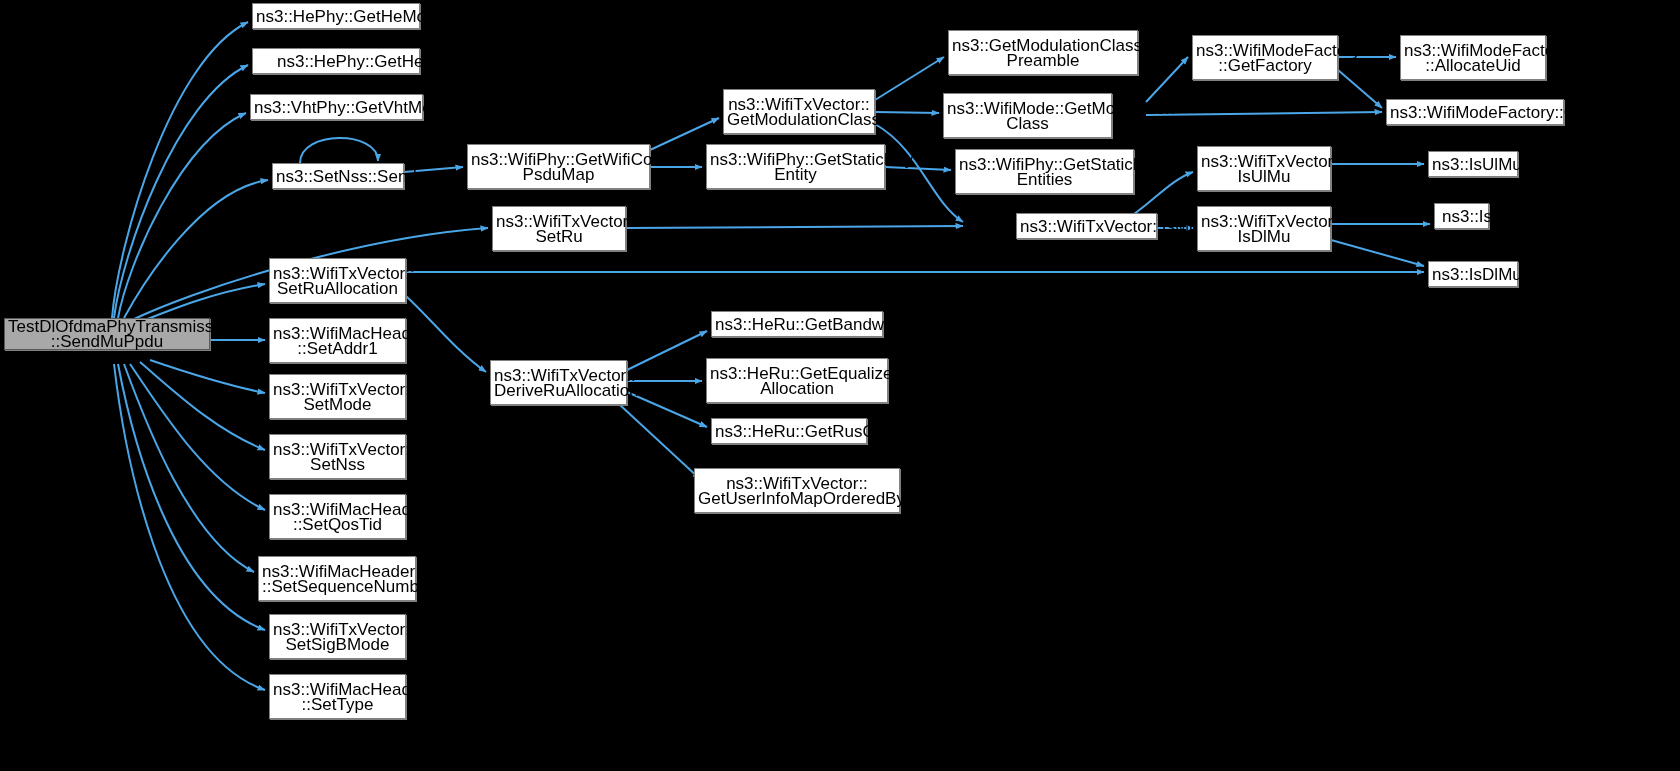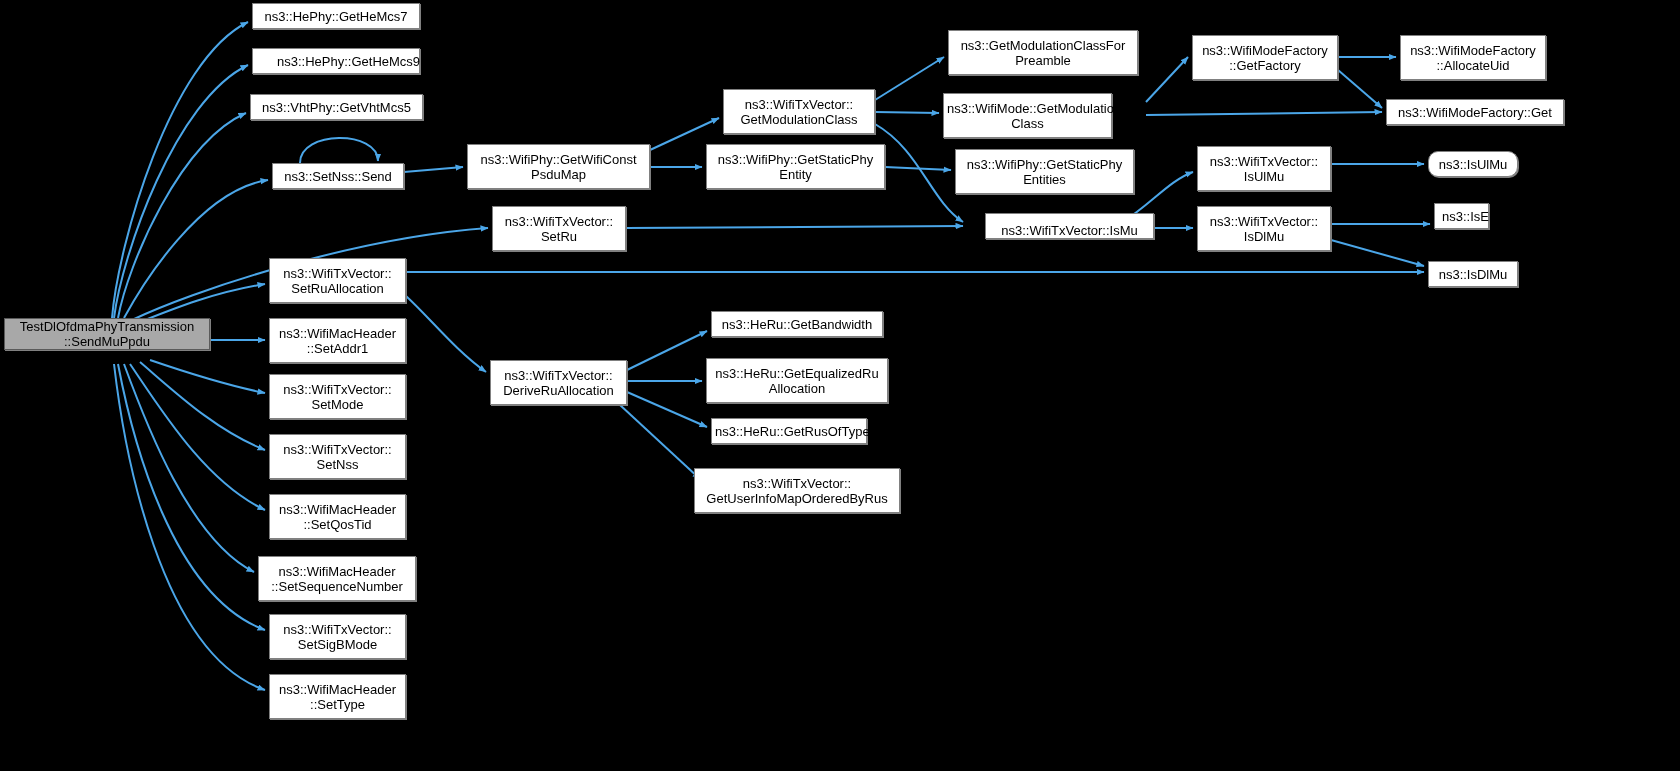--- a/index.html
+++ b/index.html
@@ -26,21 +26,21 @@
     position: absolute;
     box-sizing: border-box;
     background: #ffffff;
     border: 1px solid #808080;
     box-shadow: 1px 1px 0 0 #808080;
     display: flex;
     align-items: center;
     justify-content: center;
     text-align: center;
     color: #000000;
-    font-size: 13px;
+    font-size: 17px;
     line-height: 15px;
     letter-spacing: 0px;
     z-index: 5;
     padding: 0 3px;
   }
   .node.root {
     background: #a8a8a8;
     border: 1px solid #5a5a5a;
   }
   .node span {
@@ -187,21 +187,21 @@
 Preamble</span>
       </div>
       <div class="node" style="left: 943px; top: 93px; width: 169px; height: 45px;">
         <span>ns3::WifiMode::GetModulation
 Class</span>
       </div>
       <div class="node" style="left: 955px; top: 149px; width: 179px; height: 45px;">
         <span>ns3::WifiPhy::GetStaticPhy
 Entities</span>
       </div>
-      <div class="node" style="left: 985px; top: 213px; width: 169px; height: 26px; align-items: flex-end;">
+      <div class="node" style="left: 1016px; top: 213px; width: 141px; height: 26px;">
         <span>ns3::WifiTxVector::IsMu</span>
       </div>
       <div class="node" style="left: 1192px; top: 35px; width: 146px; height: 45px;">
         <span>ns3::WifiModeFactory
 ::GetFactory</span>
       </div>
       <div class="node" style="left: 1197px; top: 146px; width: 134px; height: 45px;">
         <span>ns3::WifiTxVector::
 IsUlMu</span>
       </div>
@@ -209,21 +209,21 @@
         <span>ns3::WifiTxVector::
 IsDlMu</span>
       </div>
       <div class="node" style="left: 1400px; top: 35px; width: 146px; height: 45px;">
         <span>ns3::WifiModeFactory
 ::AllocateUid</span>
       </div>
       <div class="node" style="left: 1386px; top: 99px; width: 178px; height: 26px;">
         <span>ns3::WifiModeFactory::Get</span>
       </div>
-      <div class="node" style="left: 1428px; top: 151px; width: 90px; height: 26px; border-radius: 10px;">
+      <div class="node" style="left: 1428px; top: 151px; width: 90px; height: 26px;">
         <span>ns3::IsUlMu</span>
       </div>
       <div class="node" style="left: 1434px; top: 203px; width: 55px; height: 26px; padding-left: 7px;">
         <span>ns3::IsEht</span>
       </div>
       <div class="node" style="left: 1428px; top: 261px; width: 90px; height: 26px;">
         <span>ns3::IsDlMu</span>
       </div>
     </div>
 </div>

